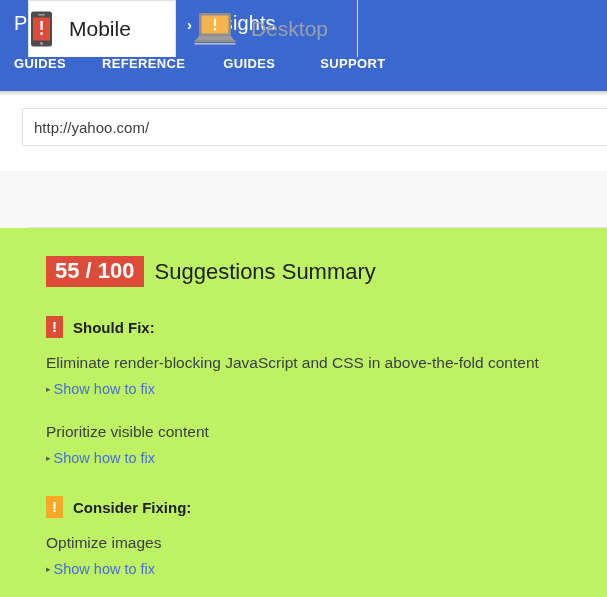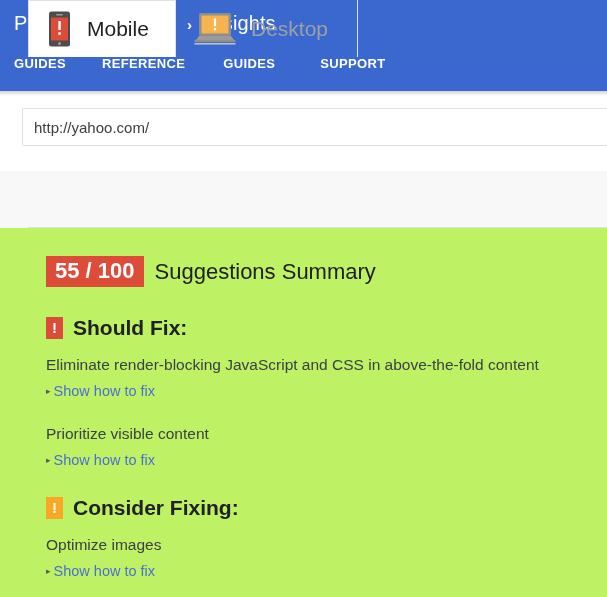--- a/index.html
+++ b/index.html
@@ -128,21 +128,20 @@
     user-select: none;
   }
   .tab-mobile {
     left: 28px;
     width: 148px;
     background: #ffffff;
     border-left: 1px solid #e0e0e0;
     border-right: 1px solid #e0e0e0;
     border-top: 1px solid #e0e0e0;
     border-bottom: 1px solid #ffffff;
-    padding-left: 18px;
   }
   .tab-desktop {
     left: 176px;
     width: 182px;
     border-right: 1px solid #e0e0e0;
     padding-left: 18px;
   }
   .tab-label {
     font-size: 21px;
     font-weight: 400;
@@ -209,21 +208,21 @@
   .sev-icon.orange { background: #f9a825; }
   .sev-bang {
     color: #ffffff;
     font-size: 15px;
     font-weight: 700;
     line-height: 1;
     position: relative;
     top: -1px;
   }
   .group-title {
-    font-size: 21px;
+    font-size: 15px;
     font-weight: 700;
     color: #202124;
     margin-left: 10px;
     white-space: nowrap;
   }
 
   .suggestion { margin-bottom: 11px; }
   .suggestion-text {
     font-size: 15.5px;
     color: #3c4043;

